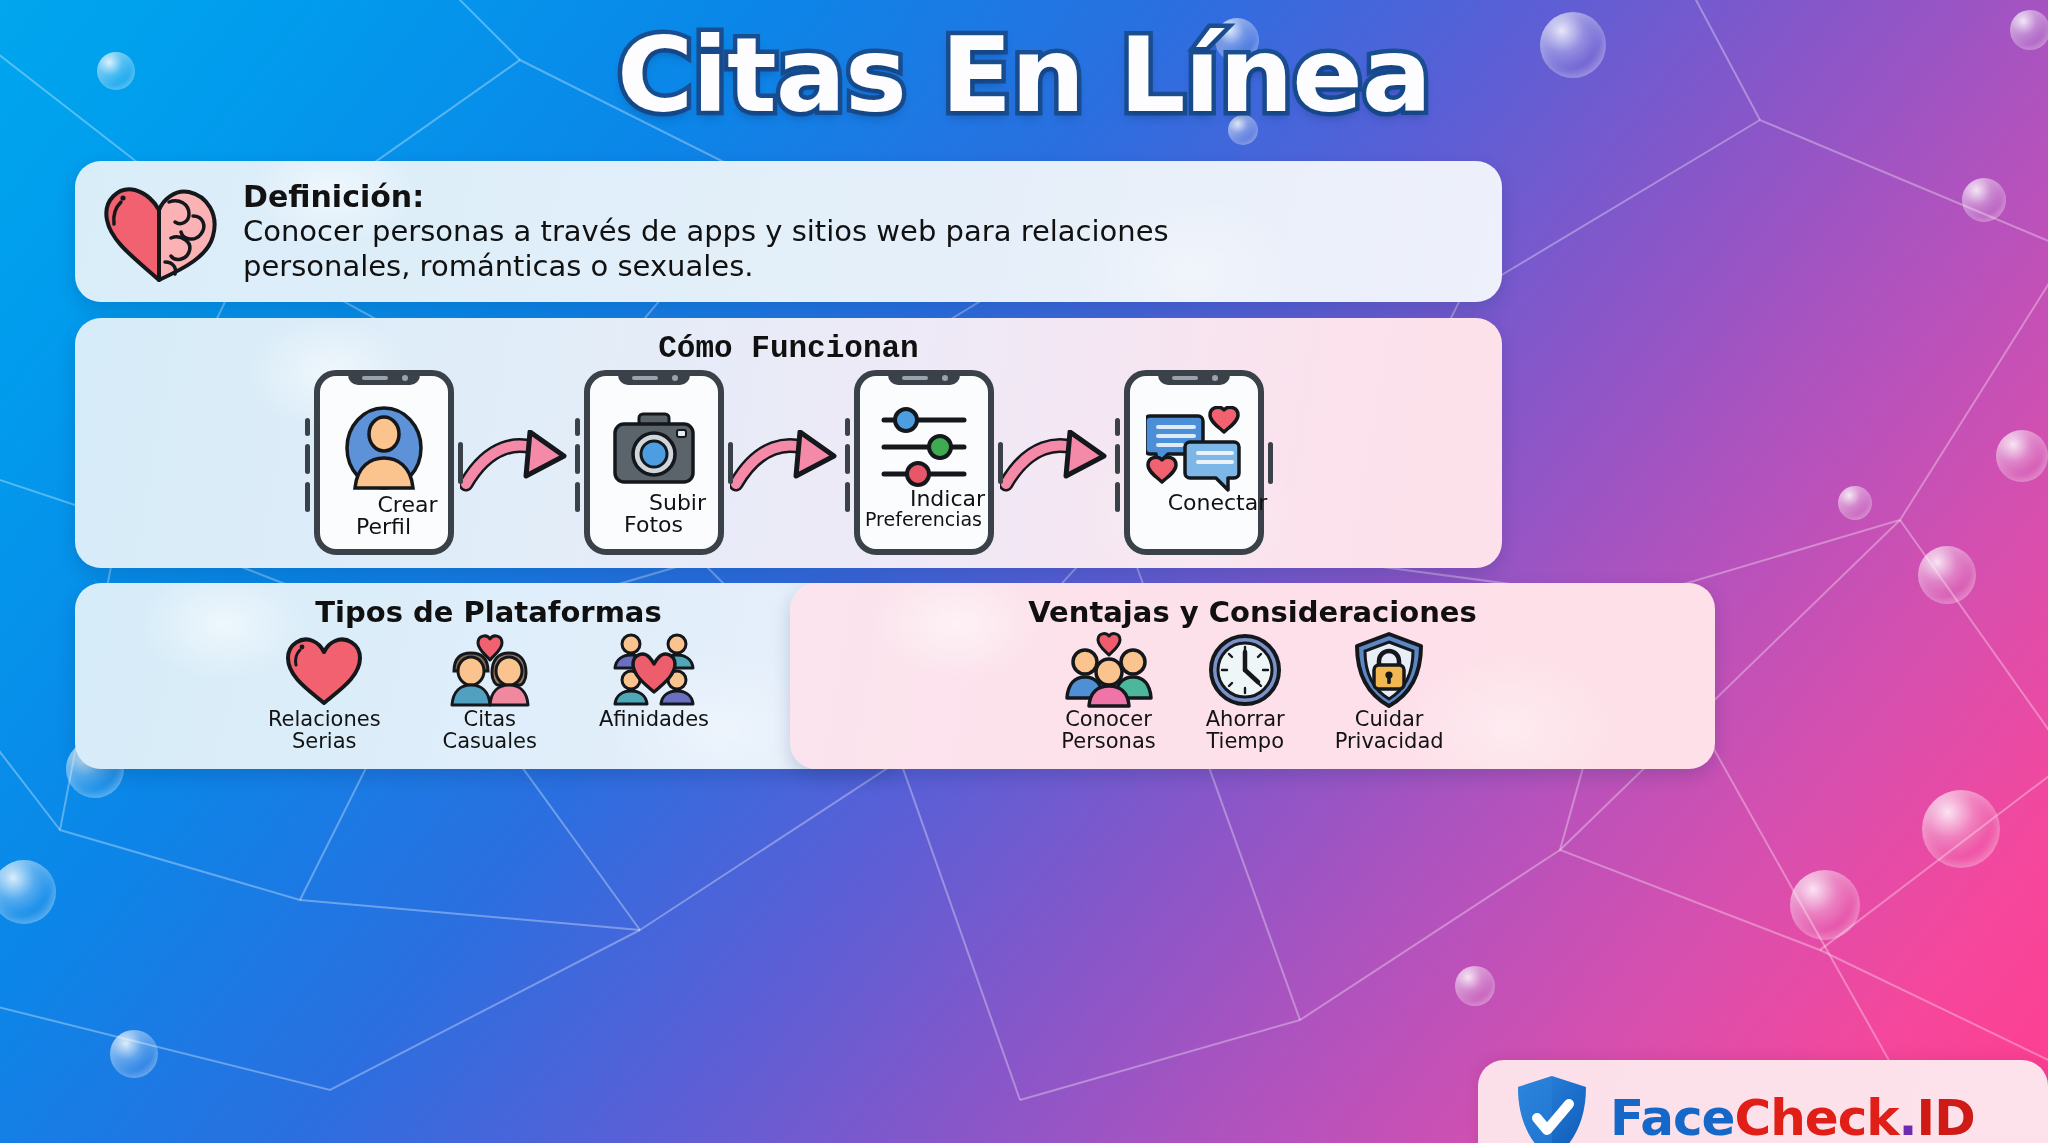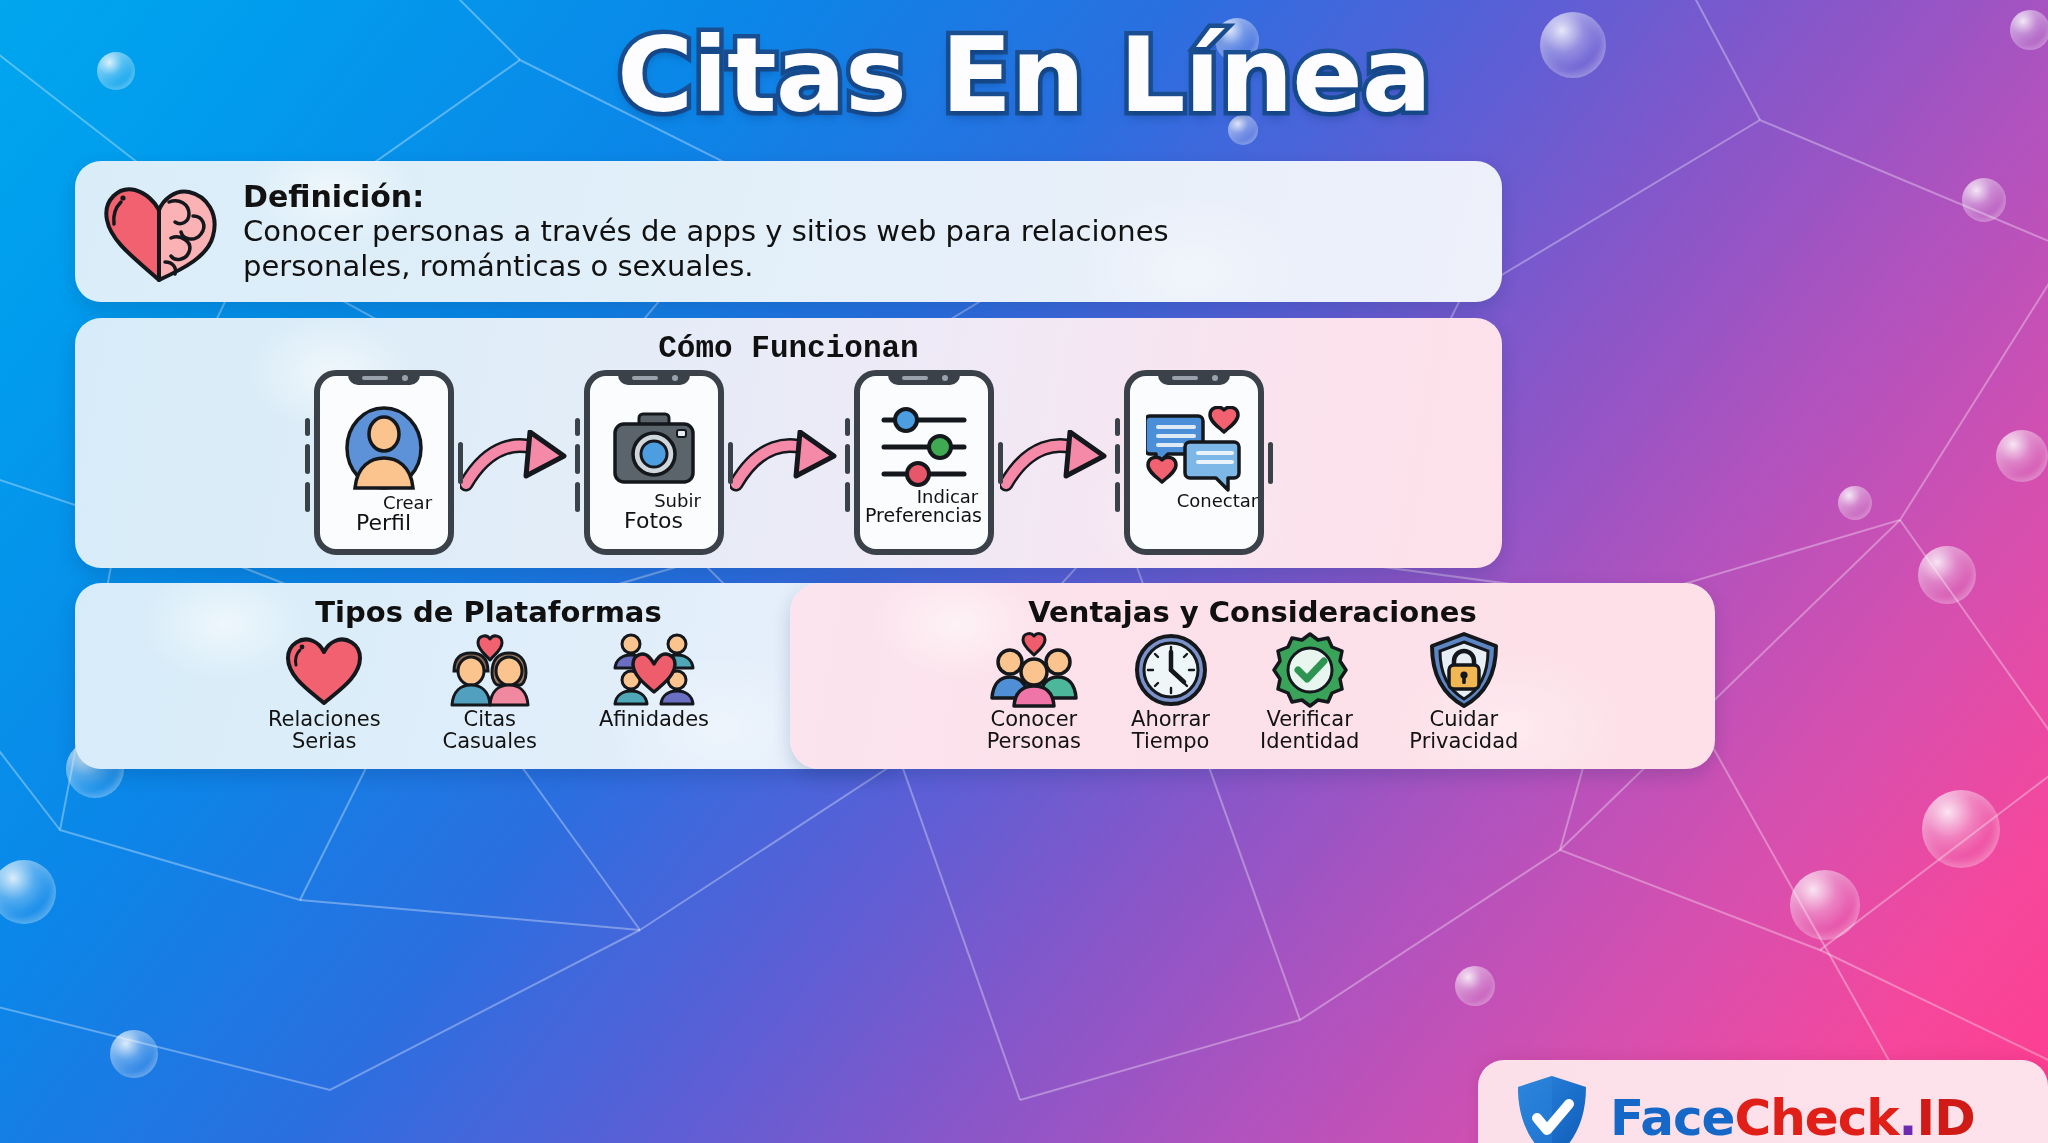--- a/index.html
+++ b/index.html
@@ -78,29 +78,29 @@
   .notch .cam{position:absolute;right:12px;top:5px;width:6px;height:6px;background:#9aa3ad;border-radius:50%;}
   .side-btn{position:absolute;left:-9px;width:5px;background:#3a4149;border-radius:3px;}
   .side-btn.a{top:48px;height:18px;}
   .side-btn.b{top:74px;height:30px;}
   .side-btn.c{top:112px;height:30px;}
   .side-btn.r{left:auto;right:-9px;top:72px;height:42px;}
   .phone-screen{position:absolute;left:4px;right:4px;top:20px;bottom:6px;
      display:flex;flex-direction:column;align-items:center;justify-content:flex-start;padding-top:16px;}
   .step-lbl{text-align:center;line-height:1.02;
      font-family:"DejaVu Sans", sans-serif;color:#121212;}
-  .step-lbl .l1{font-size:18px;display:block;margin-left:48px;}
+  .step-lbl .l1{font-size:22px;display:block;margin-left:48px;}
   .step-lbl .l2{font-size:22px;display:block;}
   .step-lbl.small .l2{font-size:19px;}
 
   
   #p-types{left:75px;top:583px;width:827px;height:186px;
     background:linear-gradient(105deg,#d6ecf8 0%,#dfeefa 55%,#e8effb 100%);}
   #p-adv{left:790px;top:583px;width:925px;height:186px;
-    background:linear-gradient(100deg,#fbe4ee 0%,#fde1ea 40%,#fde0e8 100%);border-radius:29px;}
+    background:linear-gradient(100deg,#fbe4ee 0%,#fde1ea 40%,#fde0e8 100%);}
   .sec-title{position:absolute;left:0;right:0;top:12px;text-align:center;
      font-family:"DejaVu Sans", sans-serif;font-size:29px;font-weight:bold;color:#101010;}
   .tiles{position:absolute;left:0;right:0;top:52px;display:flex;justify-content:center;}
   .tile{display:flex;flex-direction:column;align-items:center;}
   .tile .ic{height:70px;display:flex;align-items:center;justify-content:center;}
   .tile .cap{margin-top:4px;text-align:center;line-height:1.04;
      font-family:"DejaVu Sans", sans-serif;color:#131313;}
   .tile .cap .l1,.tile .cap .l2{display:block;font-size:21px;}
 
   
@@ -439,33 +439,20 @@
             <line x1="38" y1="38" x2="38" y2="20" stroke="#14181c" stroke-width="4.5" stroke-linecap="round"></line>
             <line x1="38" y1="38" x2="51" y2="50" stroke="#14181c" stroke-width="4.5" stroke-linecap="round"></line>
           </svg>
         </div>
         <div class="cap">
           <span class="l1">Ahorrar</span>
           <span class="l2">Tiempo</span>
         </div>
       </div>
 
-      <div class="tile">
-        <div class="ic">
-          <svg width="76" height="76" viewBox="0 0 76 76">
-            <path d="M38 2 L46 8 L56 6 L60 15 L70 19 L68 29 L74 38 L68 47 L70 57 L60 61 L56 70 L46 68 L38 74 L30 68 L20 70 L16 61 L6 57 L8 47 L2 38 L8 29 L6 19 L16 15 L20 6 L30 8 Z" fill="#3aa35a" stroke="#14181c" stroke-width="3.5" stroke-linejoin="round"></path>
-            <circle cx="38" cy="38" r="22" fill="#e9f6ef" stroke="#14181c" stroke-width="3"></circle>
-            <path d="M26 38 L35 47 L52 29" fill="none" stroke="#2e9451" stroke-width="7" stroke-linecap="round" stroke-linejoin="round"></path>
-          </svg>
-        </div>
-        <div class="cap">
-          <span class="l1">Verificar</span>
-          <span class="l2">Identidad</span>
-        </div>
-      </div>
 
       <div class="tile">
         <div class="ic">
           <svg width="74" height="78" viewBox="0 0 74 78">
             <path d="M37 3 L69 15 C 69 44, 57 64, 37 75 C 17 64, 5 44, 5 15 Z" fill="#5c87c4" stroke="#14181c" stroke-width="4" stroke-linejoin="round"></path>
             <path d="M37 11 L61 20 C 61 43, 52 59, 37 68 C 22 59, 13 43, 13 20 Z" fill="#e7eef6" stroke="#14181c" stroke-width="3"></path>
             <path d="M27 35 v-5 a10 10 0 0 1 20 0 v5" fill="none" stroke="#14181c" stroke-width="4.5" stroke-linecap="round"></path>
             <rect x="22" y="34" width="30" height="24" rx="5" fill="#f0b752" stroke="#14181c" stroke-width="3.5"></rect>
             <circle cx="37" cy="44" r="3.6" fill="#14181c"></circle>
             <rect x="35.2" y="45" width="3.6" height="8" rx="1.6" fill="#14181c"></rect>

